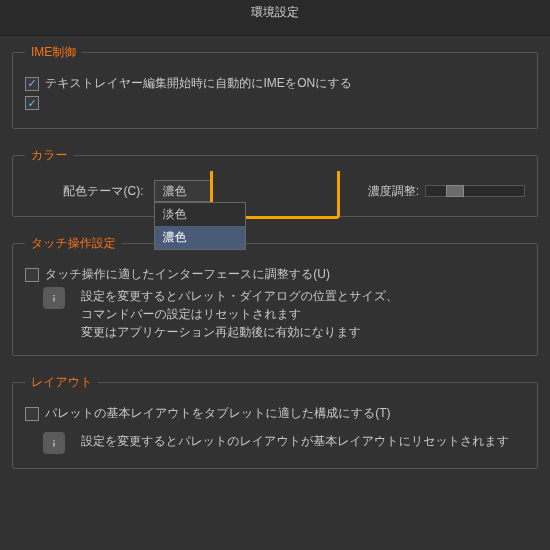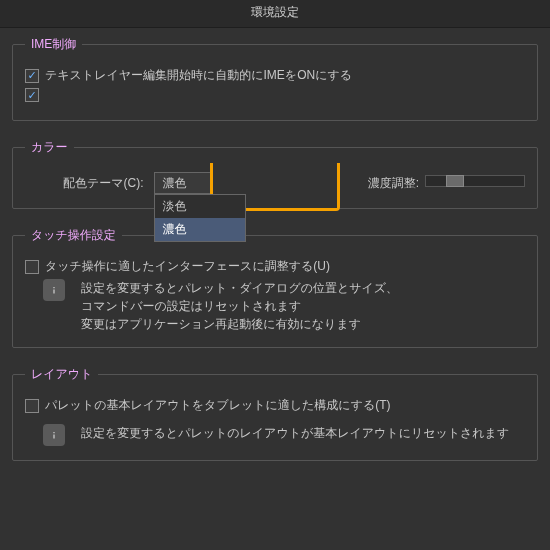--- a/index.html
+++ b/index.html
@@ -5,37 +5,37 @@
   * { box-sizing: border-box; margin: 0; padding: 0; }
   body {
     width: 550px; height: 550px;
     background: #323232;
     color: #c8c8c8;
     font-family: "Meiryo", "Hiragino Sans", sans-serif;
     font-size: 12px;
     overflow: hidden;
   }
   .titlebar {
-    height: 28px; line-height: 24px;
+    height: 36px; line-height: 24px;
     text-align: center;
     background: #2a2a2a;
     color: #d0d0d0;
     border-bottom: 1px solid #1e1e1e;
   }
   .content { padding: 8px 12px 0 12px; }
   fieldset.group {
     border: 1px solid #555;
     border-radius: 2px;
     margin-bottom: 18px;
     padding: 10px 12px 14px 12px;
     position: relative;
   }
   fieldset.group > legend {
     padding: 0 6px;
-    color: #f0abfc;
+    color: #f97316;
     font-size: 12px;
   }
   .checkline { display: flex; align-items: center; gap: 6px; margin: 4px 0; }
   .checkbox {
     width: 14px; height: 14px;
     border: 1px solid #888; background: #3a3a3a;
     display: inline-flex; align-items: center; justify-content: center;
     font-size: 11px; color: #6fb4ff;
   }
   .checkbox.unchecked { color: transparent; }
@@ -57,21 +57,21 @@
     padding: 0 8px; position: relative;
   }
   .dropdown .chev { color: #bbb; }
   .dropdown-list {
     position: absolute; left: -1px; top: 21px;
     width: 92px; background: #2f2f2f; border: 1px solid #666;
     z-index: 5;
   }
   .dropdown-list .opt { padding: 3px 8px; }
   .dropdown-list .opt.sel { background: #4a5b78; color: #fff; }
-  .sliderwrap { display: flex; align-items: flex-start; gap: 6px; margin-left: auto; }
+  .sliderwrap { display: flex; align-items: center; gap: 6px; margin-left: auto; }
   .slider {
     width: 100px; height: 12px;
     background: #2a2a2a; border: 1px solid #555; position: relative;
   }
   .slider .thumb {
     position: absolute; top: -1px; left: 20px;
     width: 18px; height: 12px; background: #6b6b6b; border: 1px solid #888;
   }
   .grey { color: #7a7a7a; }
   .scaleopts { display: flex; align-items: center; gap: 8px; margin: 10px 0 12px 18px; }

